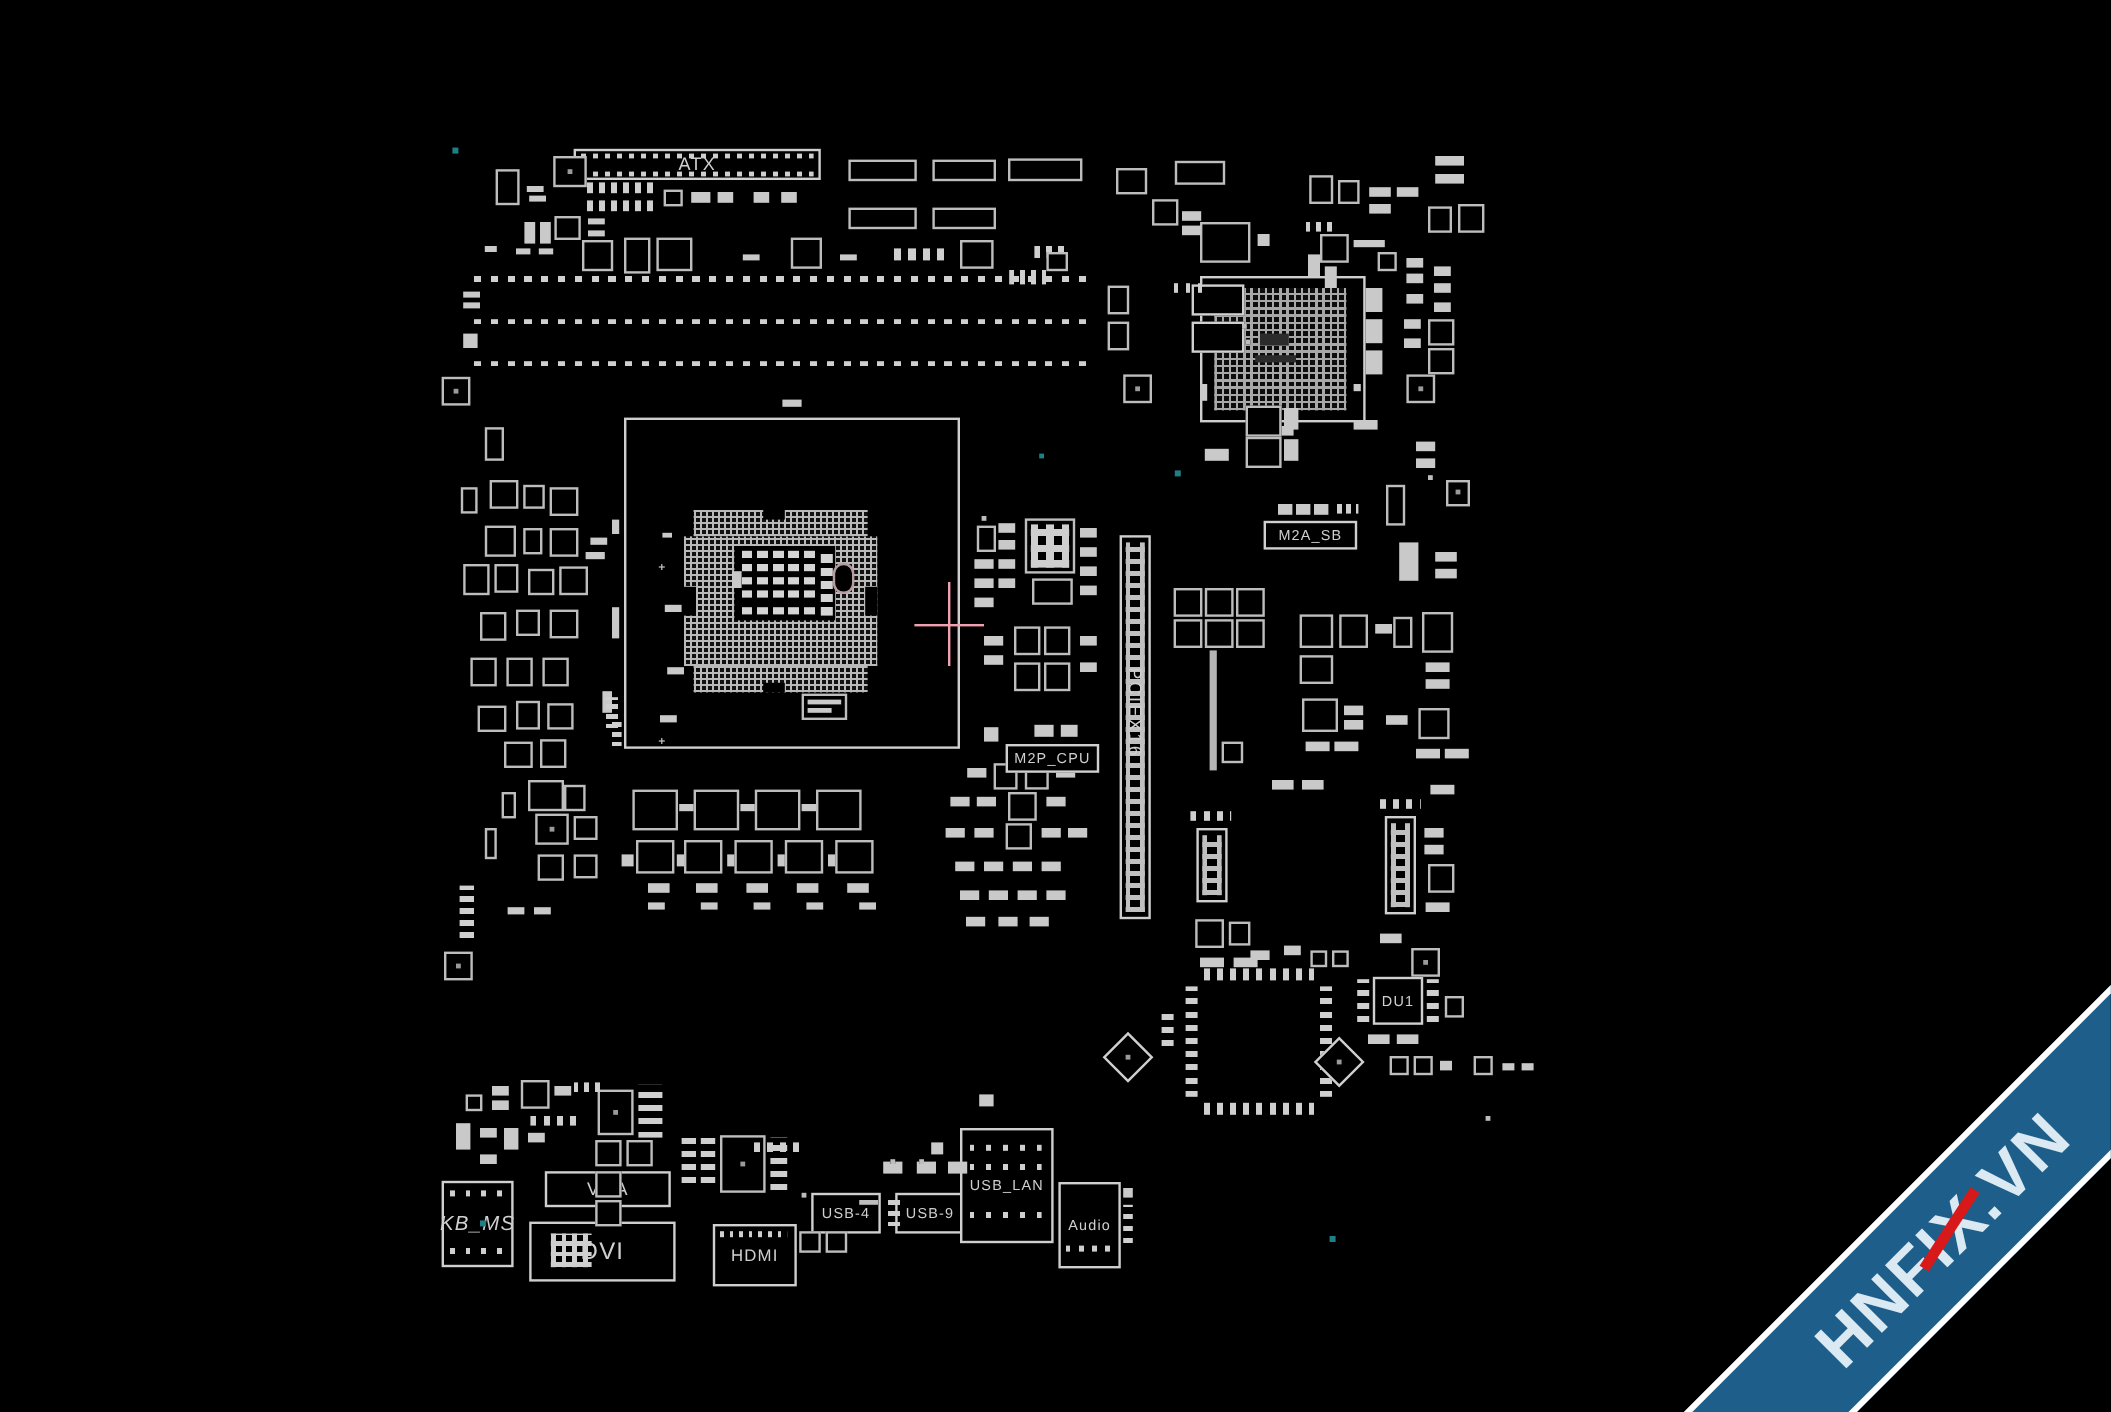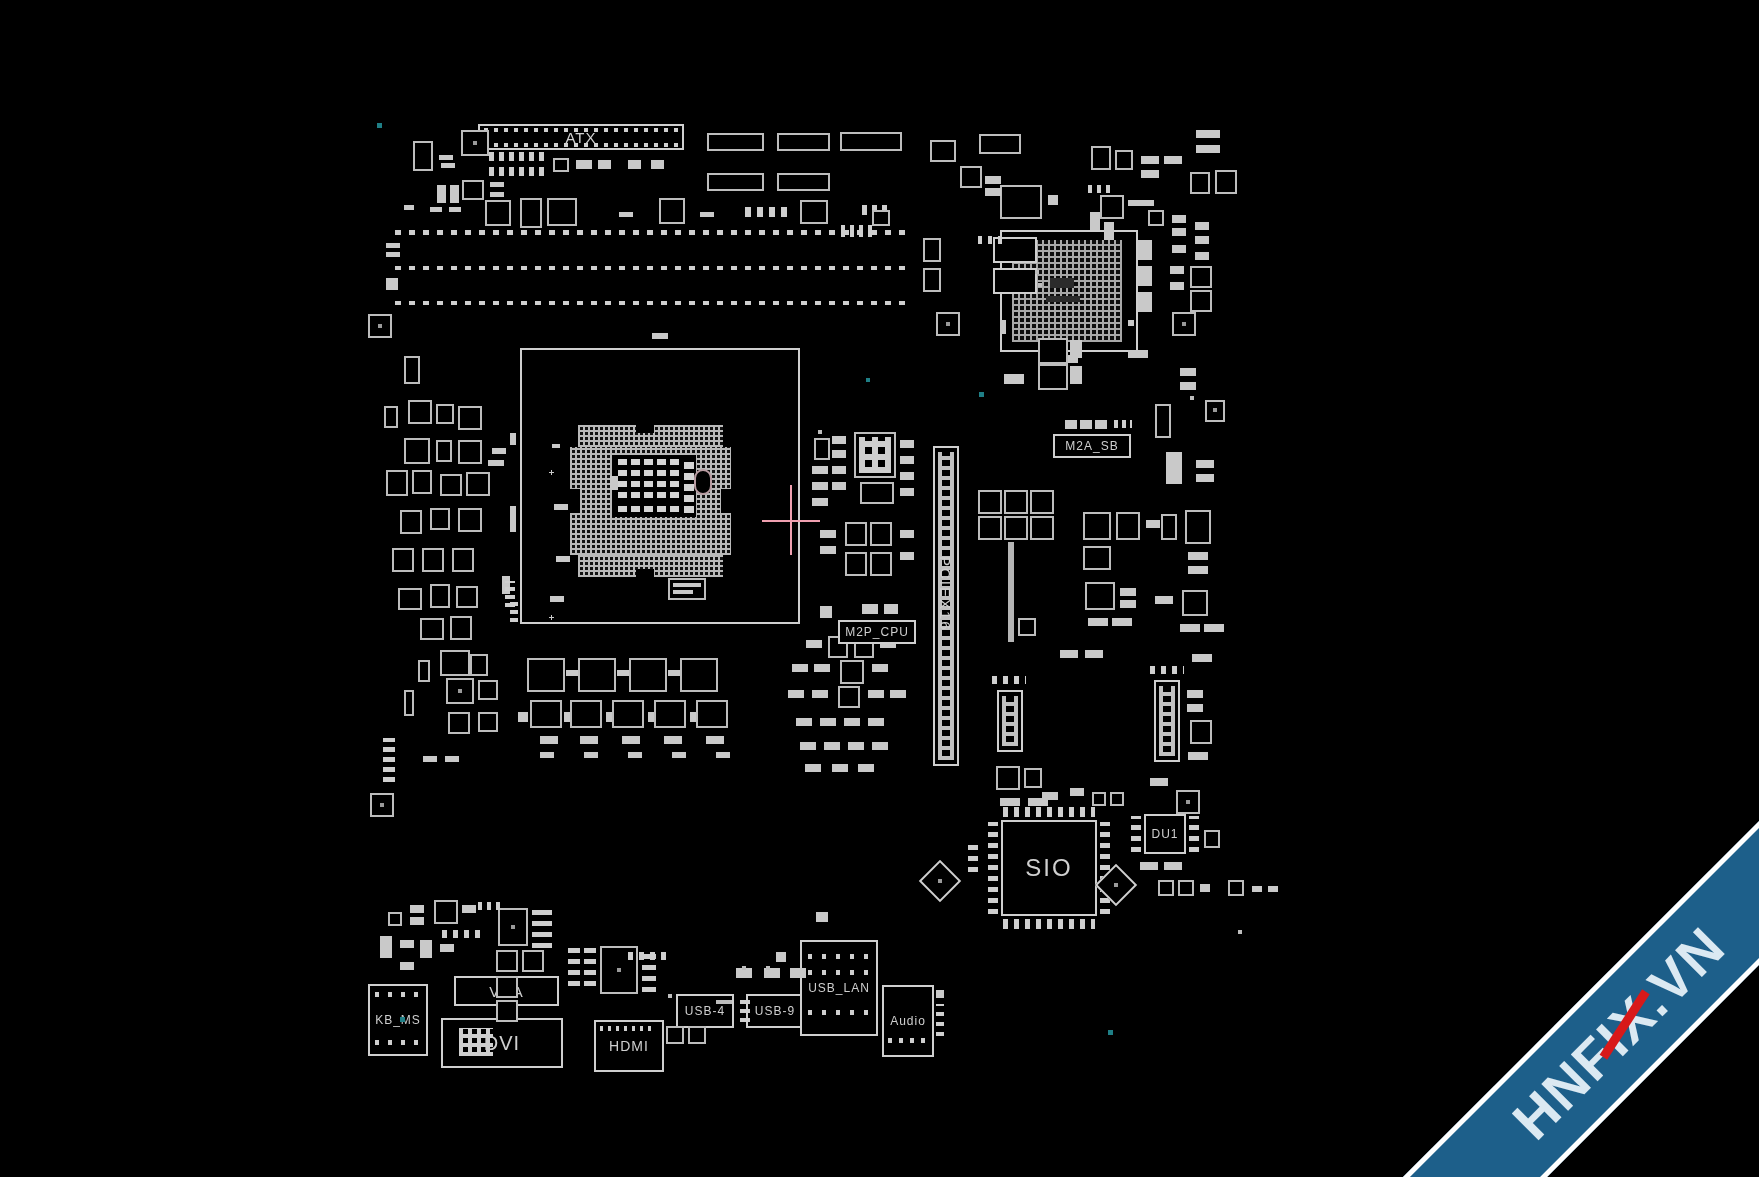--- a/index.html
+++ b/index.html
@@ -462,23 +462,20 @@
   <div class="pad" style="left:1187px;top:704px;width:16px;height:8px;"></div>
   <div class="pado" style="left:1190px;top:720px;width:22px;height:24px;"></div>
   <div class="pad" style="left:1188px;top:752px;width:20px;height:8px;"></div>
   <div class="pado" style="left:996px;top:766px;width:24px;height:24px;"></div>
   <div class="pado" style="left:1024px;top:768px;width:18px;height:20px;"></div>
   <div class="pad" style="left:1000px;top:798px;width:20px;height:8px;"></div>
   <div class="pad" style="left:1028px;top:798px;width:20px;height:8px;"></div>
   <div class="pad" style="left:1150px;top:778px;width:18px;height:8px;"></div>
   <div class="pad" style="left:1174px;top:772px;width:0;height:0;"></div>
 
-  <div class="conn" style="left:1001px;top:820px;width:96px;height:96px;">
-    <span style="font-size:24px;letter-spacing:2px;">SIO</span>
-  </div>
   <div class="pad" style="left:1003px;top:807px;width:92px;height:10px;
        background-image:repeating-linear-gradient(90deg,#cfcfcf 0 5px,transparent 5px 11px);background-color:transparent;"></div>
   <div class="pad" style="left:1003px;top:919px;width:92px;height:10px;
        background-image:repeating-linear-gradient(90deg,#cfcfcf 0 5px,transparent 5px 11px);background-color:transparent;"></div>
   <div class="pad" style="left:988px;top:822px;width:10px;height:92px;
        background-image:repeating-linear-gradient(0deg,#cfcfcf 0 5px,transparent 5px 11px);background-color:transparent;"></div>
   <div class="pad" style="left:1100px;top:822px;width:10px;height:92px;
        background-image:repeating-linear-gradient(0deg,#cfcfcf 0 5px,transparent 5px 11px);background-color:transparent;"></div>
   <div class="pado" style="left:1092px;top:792px;width:14px;height:14px;"></div>
   <div class="pado" style="left:1110px;top:792px;width:14px;height:14px;"></div>
@@ -500,21 +497,21 @@
   <div class="pado" style="left:1158px;top:880px;width:16px;height:16px;"></div>
   <div class="pado" style="left:1178px;top:880px;width:16px;height:16px;"></div>
   <div class="pad" style="left:1200px;top:884px;width:10px;height:8px;"></div>
 
   <div class="diamond" style="left:925px;top:866px;width:30px;height:30px;"></div>
   <div class="dot" style="left:938px;top:879px;width:4px;height:4px;"></div>
   <div class="diamond" style="left:1101px;top:870px;width:30px;height:30px;"></div>
   <div class="dot" style="left:1114px;top:883px;width:4px;height:4px;"></div>
 
   <div class="conn" style="left:368px;top:984px;width:60px;height:72px;">
-    <span style="font-size:12px;">KB_MS</span>
+    <span style="font-size:17px;font-style:italic;">KB_MS</span>
   </div>
   <div class="pad" style="left:375px;top:992px;width:46px;height:5px;
        background-image:repeating-linear-gradient(90deg,#cfcfcf 0 4px,transparent 4px 13px);background-color:transparent;"></div>
   <div class="pad" style="left:375px;top:1040px;width:46px;height:5px;
        background-image:repeating-linear-gradient(90deg,#cfcfcf 0 4px,transparent 4px 13px);background-color:transparent;"></div>
   <div class="teal" style="left:400px;top:1017px;width:5px;height:5px;"></div>
 
   <div class="conn" style="left:454px;top:976px;width:105px;height:30px;">
     <span style="font-size:15px;">VGA</span>
   </div>

